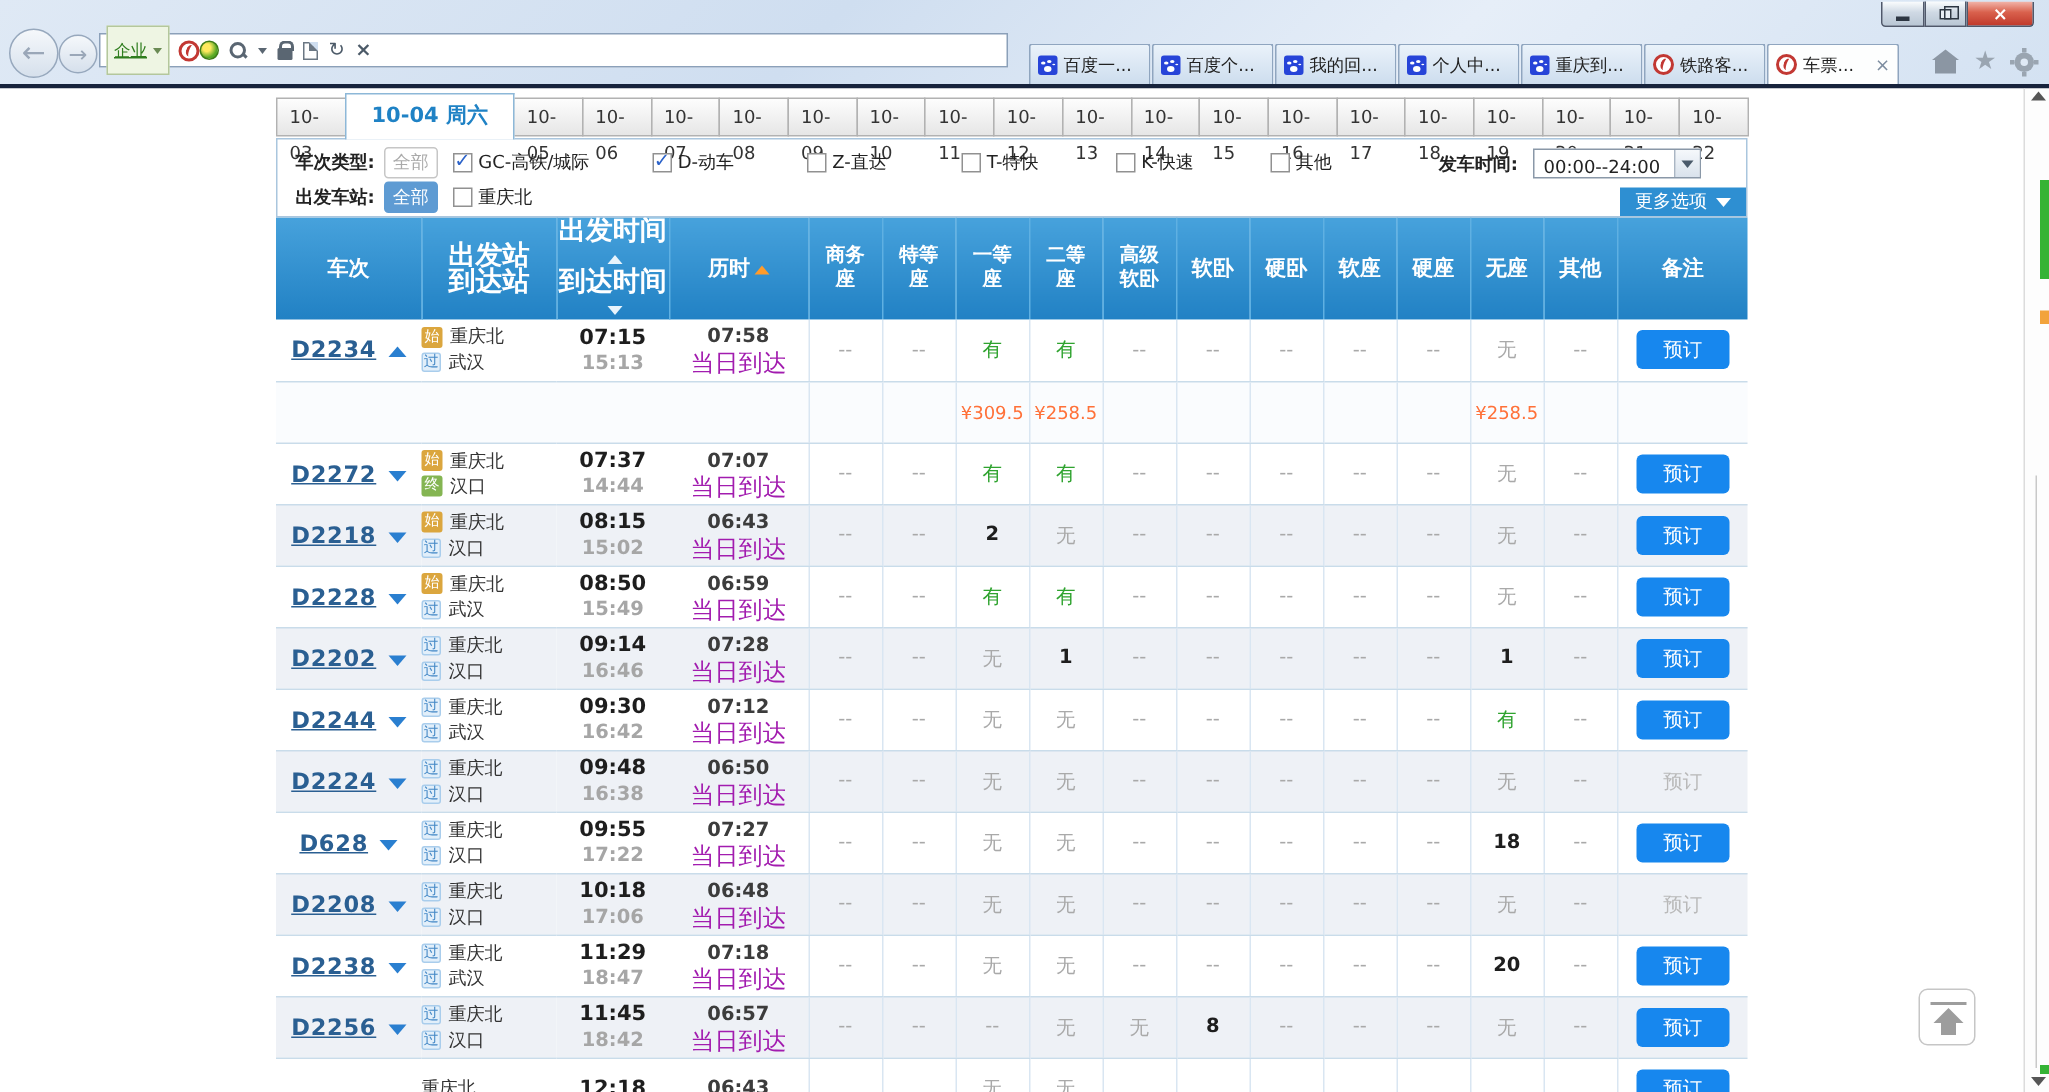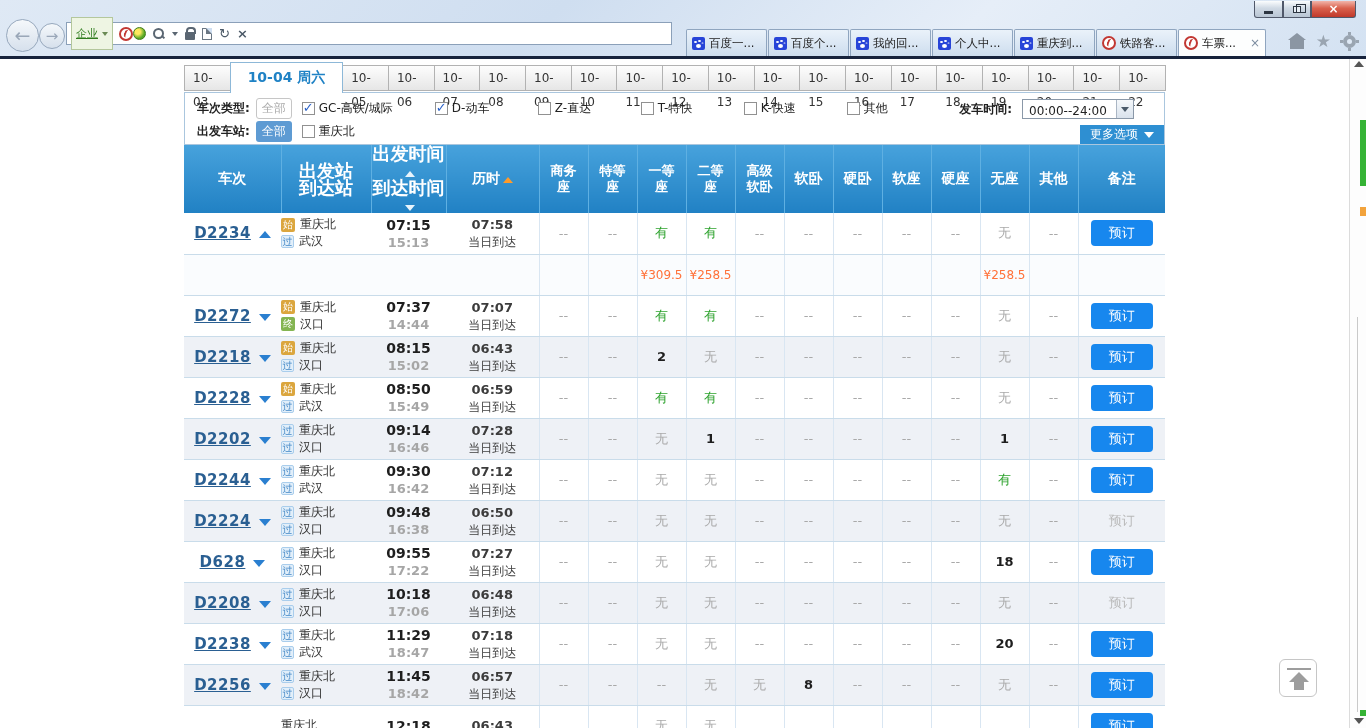--- a/index.html
+++ b/index.html
@@ -135,21 +135,21 @@
   .caret.down { border-left:6px solid transparent; border-right:6px solid transparent; border-top:7px solid #2a7fd0; }
   td.station-cell { text-align:left; }
   .stop-line { line-height:17px; display:flex; align-items:center; }
   .badge { width:14px; height:14px; font-size:10px; line-height:14px; text-align:center; border-radius:2px; margin-right:5px; flex:0 0 auto; }
   .b-start { background:#dba63e; color:#fff; }
   .b-pass { background:#e2effa; color:#4488c6; border:1px solid #a9cdec; width:13px; height:13px; line-height:12px; }
   .b-end { background:#84b552; color:#fff; }
   td.time-cell .dep { font-size:14px; font-weight:bold; color:#1e1e1e; line-height:18px; }
   td.time-cell .arr { font-size:13px; font-weight:bold; color:#a6a6a6; line-height:17px; }
   td.dur-cell .dur { font-size:13px; font-weight:bold; color:#3c3c3c; line-height:18px; }
-  td.dur-cell .day { font-size:12px; color:#404040; line-height:16px; }
+  td.dur-cell .day { font-size:16px; color:#a21caf; line-height:16px; }
   .seat-avail { color:#2fa32f; font-size:13px; }
   .seat-none { color:#a9a9a9; font-size:13px; }
   .seat-num { color:#1e1e1e; font-size:13px; font-weight:bold; }
   .price-txt { color:#ff7139; font-size:12px; }
   .book-btn { width:62px; height:26px; border:none; border-radius:4px; background:#1787ee; color:#fff; font-size:13px; cursor:pointer; }
   .book-disabled { color:#b9b9b9; font-size:13px; }
 
   
   .scrollbar { position:absolute; right:0; top:59px; width:17px; height:669px; background:#fdfdfd; border-left:1px solid #dcdcdc; }
   .sb-up { position:absolute; top:2px; left:4px; width:0; height:0; border-left:5px solid transparent; border-right:5px solid transparent; border-bottom:6px solid #555; }

